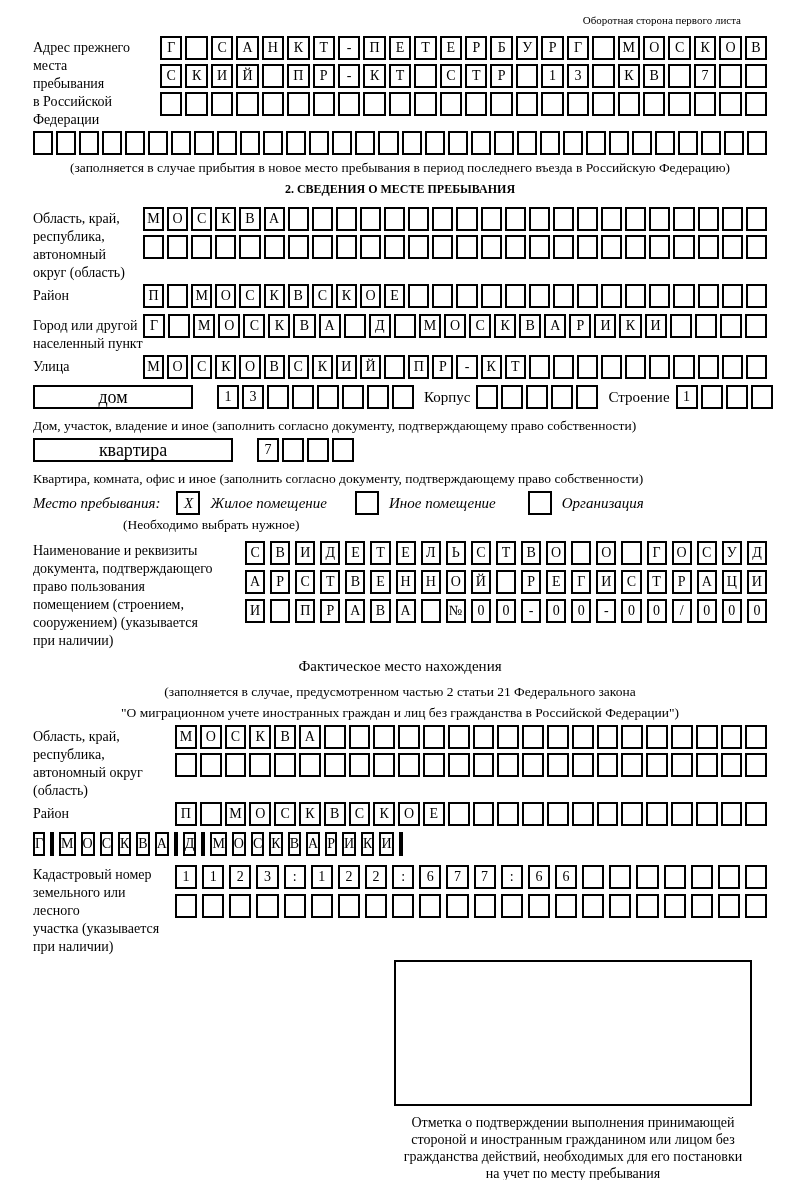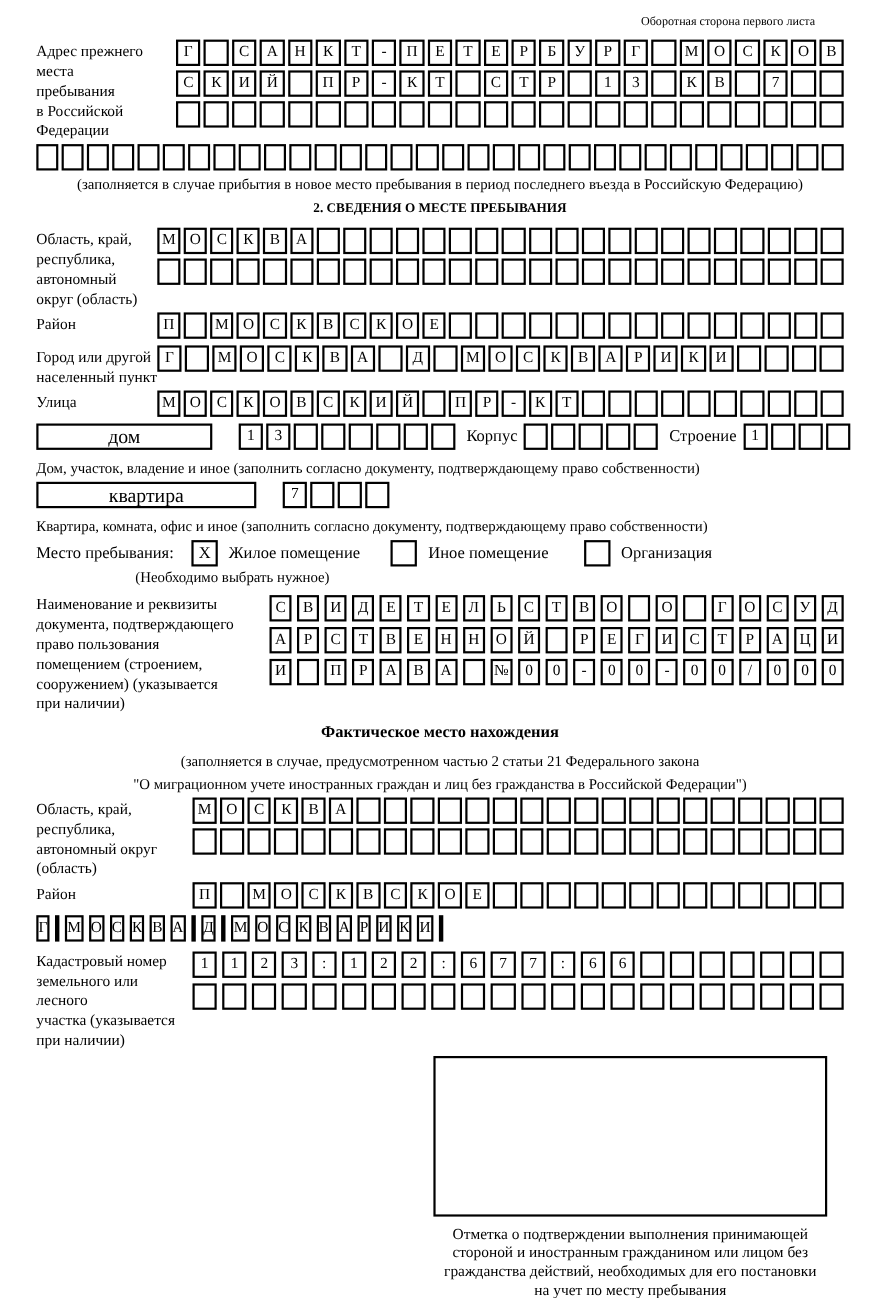--- a/index.html
+++ b/index.html
@@ -43,33 +43,33 @@
     font-size: 14px;
     background: #fff;
   }
   .cells.spread { gap: 5px; margin-bottom: 5px; }
   .cells.fixed .cell { flex: 0 0 22px; }
 
   .note { font-size: 13.5px; line-height: 17px; margin: 0 0 4px 0; }
   .center { text-align: center; }
 
   .sec-title { text-align: center; font-weight: bold; font-size: 12px; margin: 6px 0 10px 0; }
-  .fact-title { text-align: center; font-weight: bold; font-size: 15px; margin: 8px 0 8px 0; }
+  .fact-title { text-align: center; font-weight: normal; font-size: 15px; margin: 8px 0 8px 0; }
 
   .domrow, .kvrow { display: flex; align-items: flex-start; margin: 2px 0 4px 0; }
   .bigbox {
     width: 160px; height: 24px;
     border: 2px solid #000;
     display: flex; align-items: center; justify-content: center;
     font-size: 18px; margin-right: 24px; flex: 0 0 auto;
   }
   .bigbox.kv { width: 200px; }
   .inline-lbl { font-size: 15px; margin: 4px 6px 0 10px; flex: 0 0 auto; }
 
-  .placerow { display: flex; align-items: center; font-size: 15px; margin: 2px 0 2px 0; }
+  .placerow { display: flex; align-items: center; font-size: 15px; margin: 2px 0 2px 0; font-style: italic; }
   .checkbox {
     width: 24px; height: 24px;
     border: 2px solid #000;
     display: flex; align-items: center; justify-content: center;
     font-size: 15px; flex: 0 0 auto;
   }
   .placerow .opt-label { margin: 0 0 0 10px; }
   .cb1 { margin-left: 16px; }
   .cb2 { margin-left: 28px; }
   .cb3 { margin-left: 32px; }

